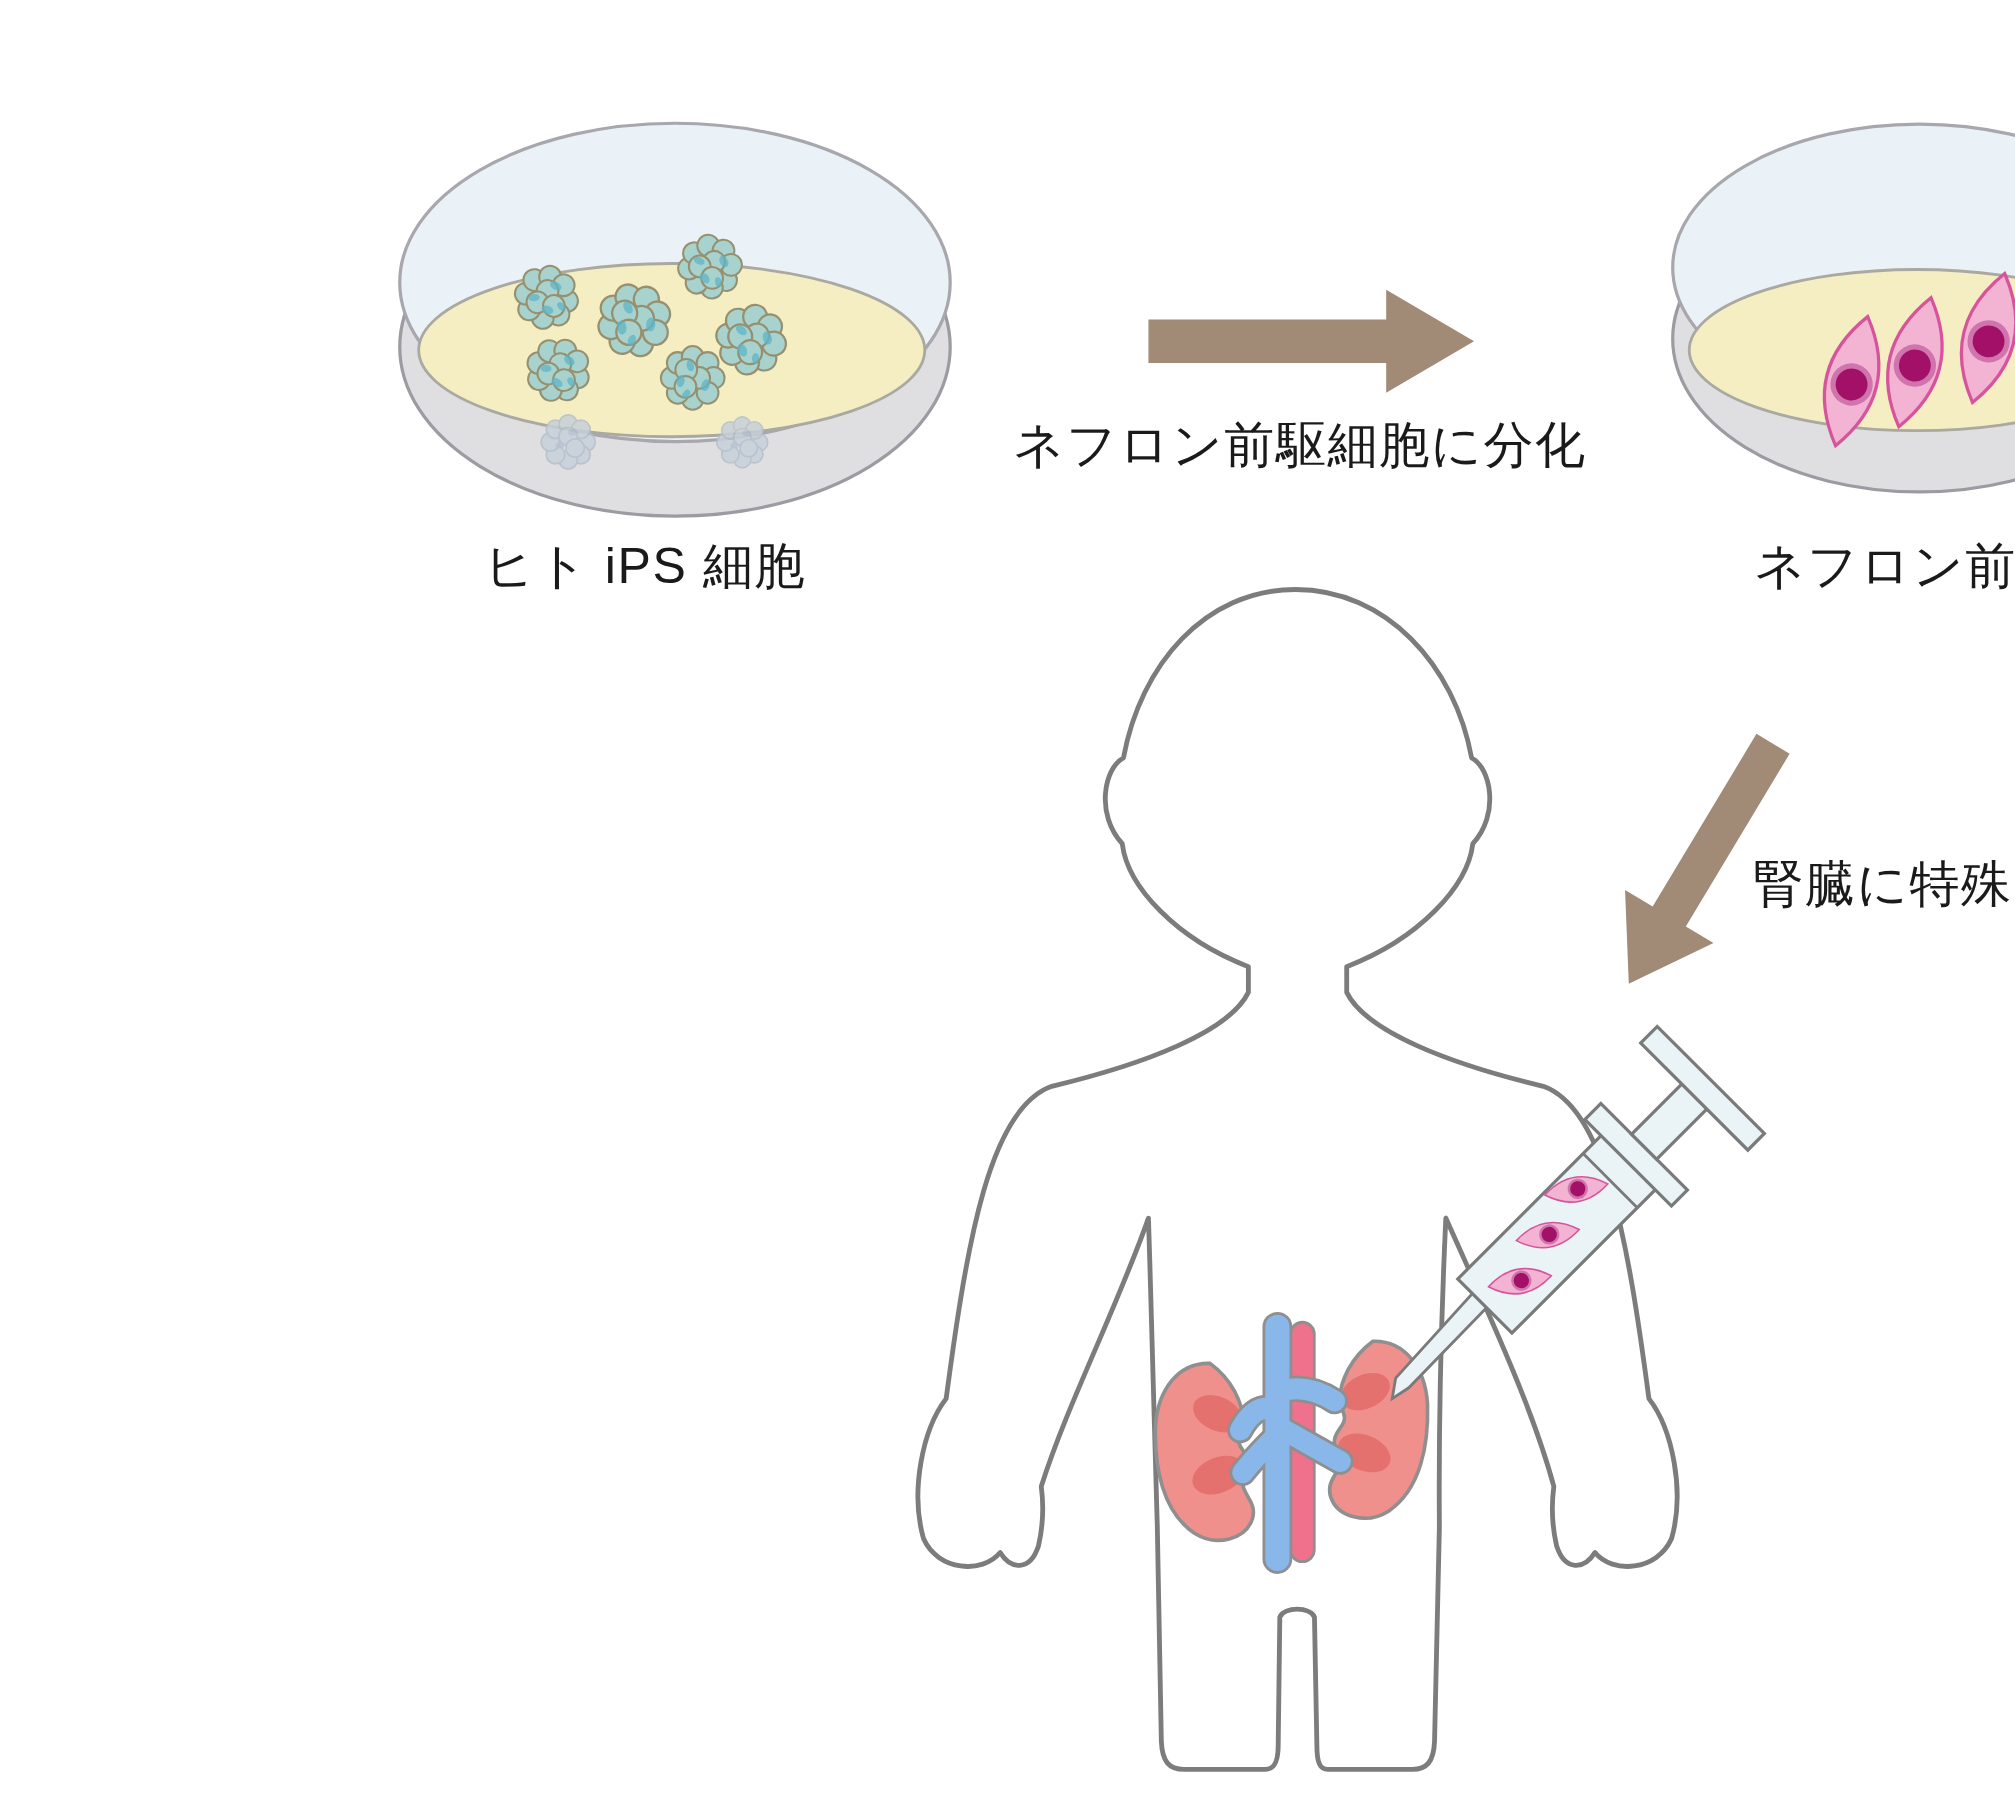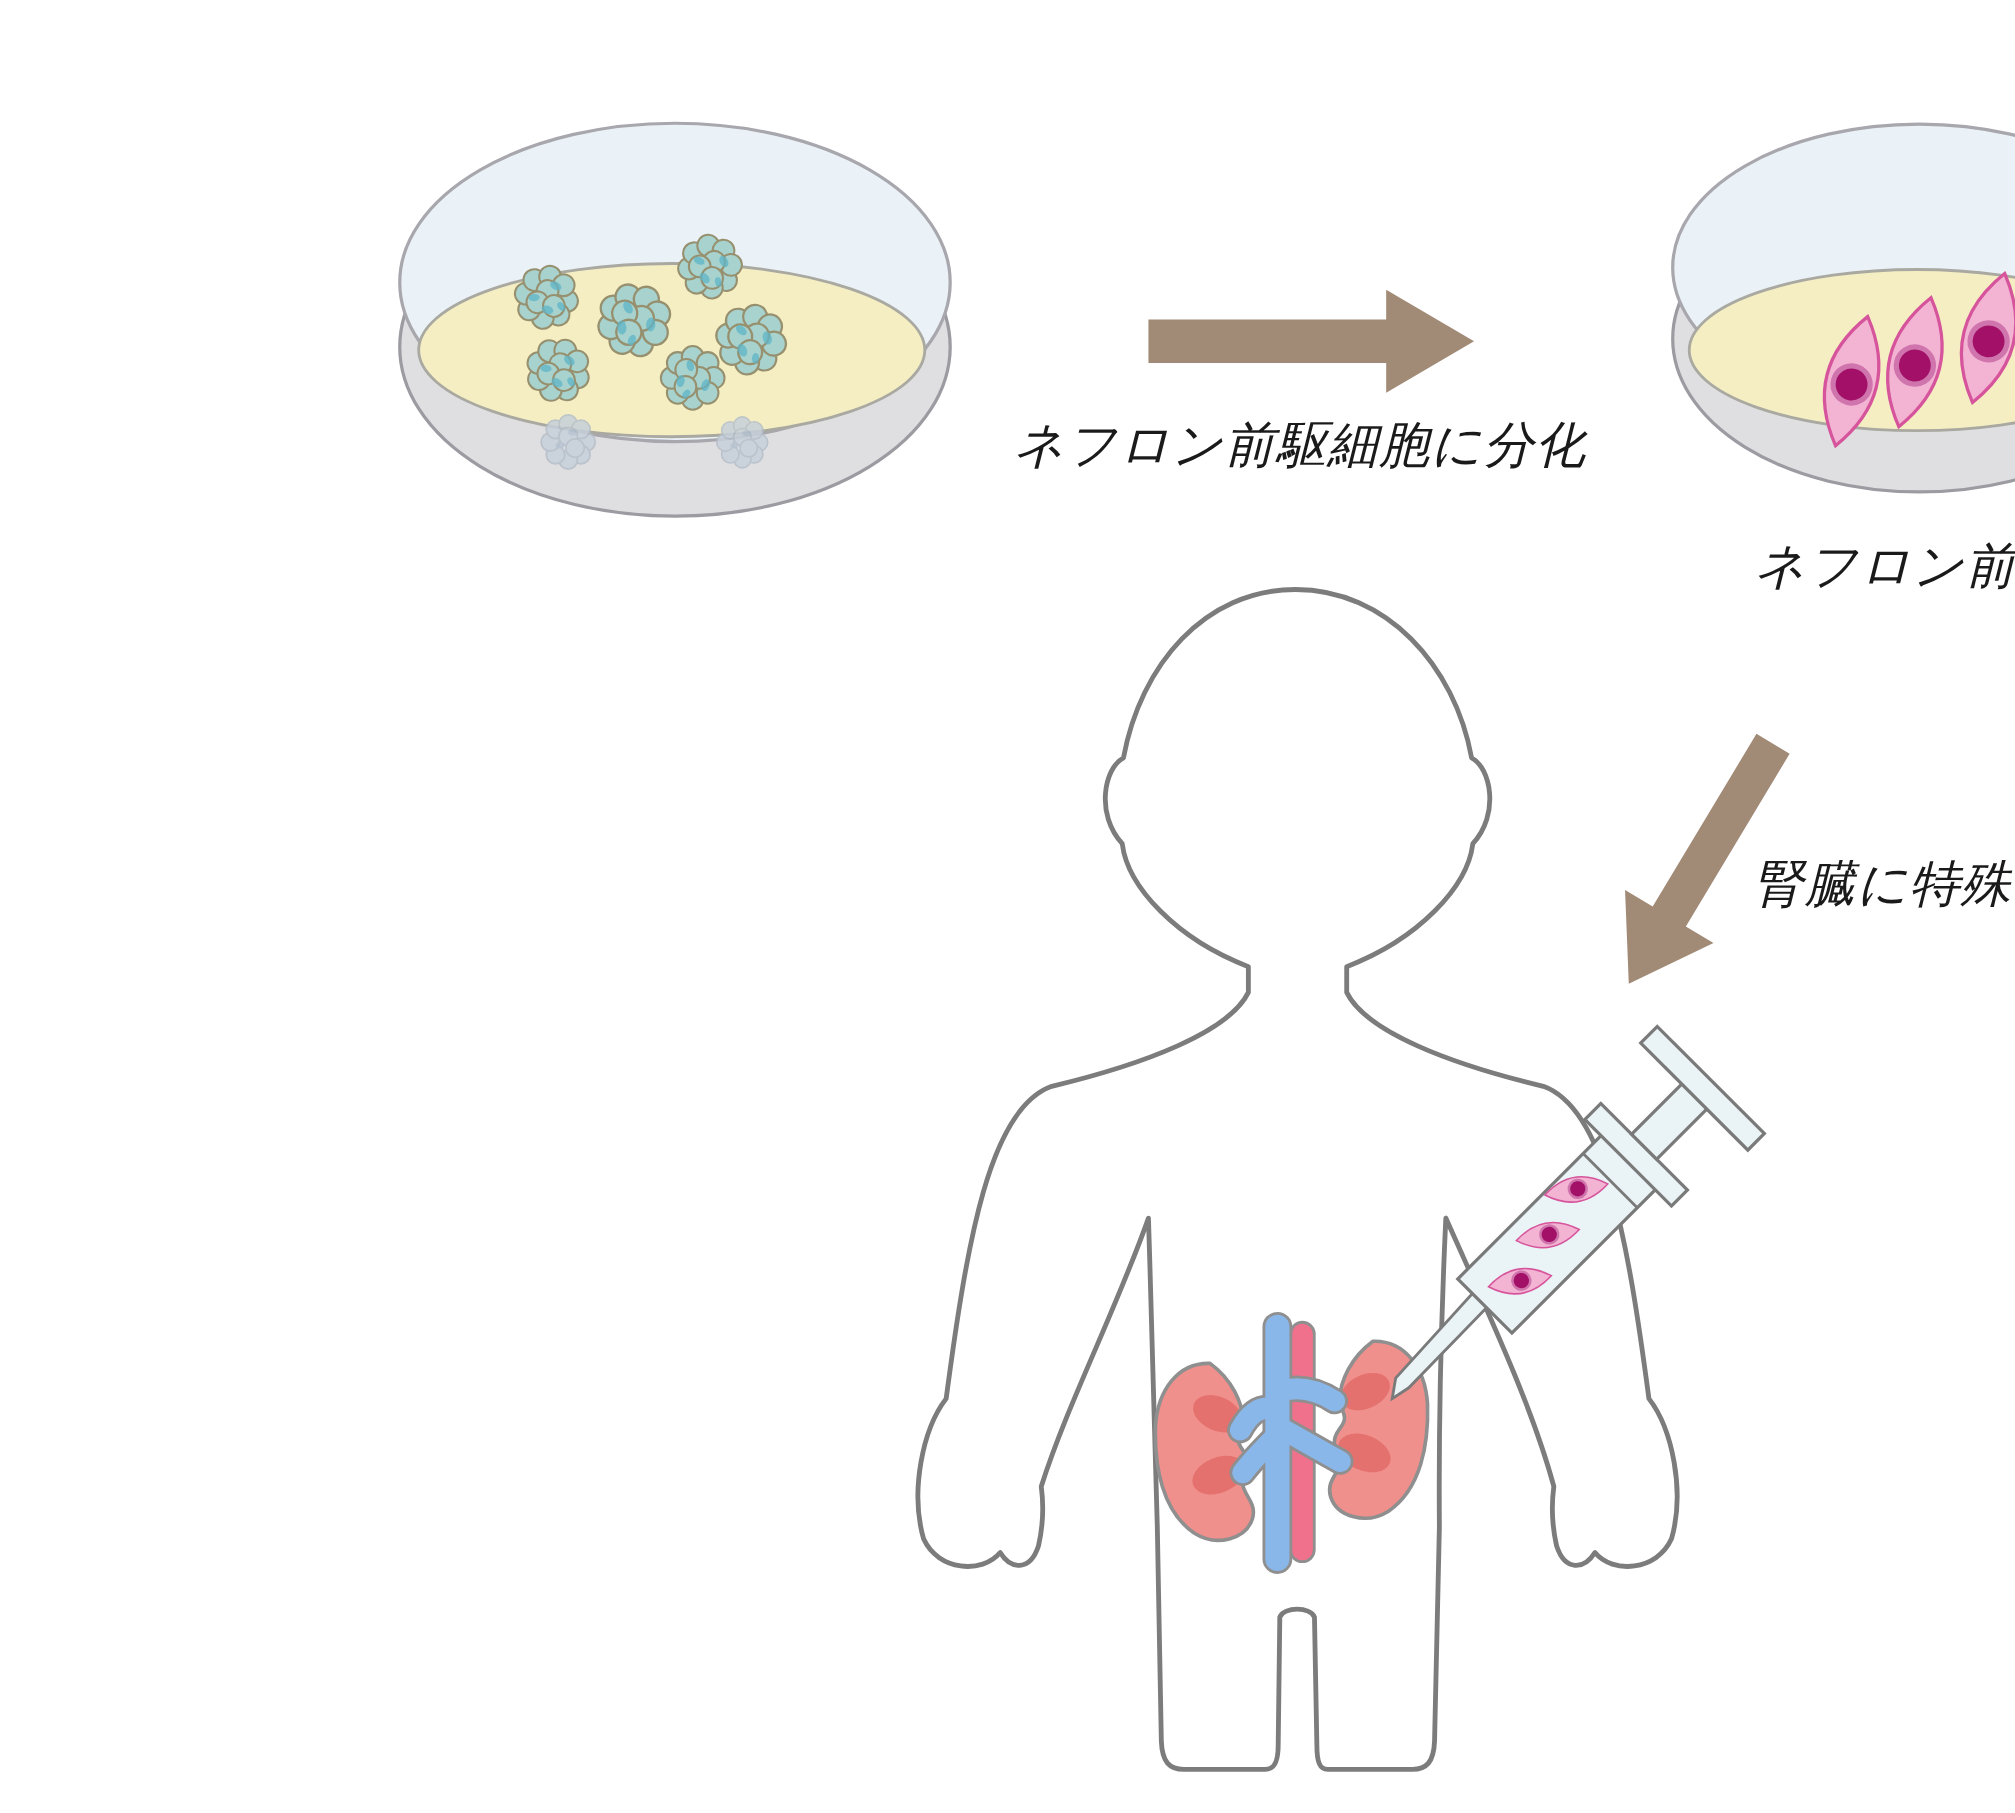--- a/index.html
+++ b/index.html
@@ -11,21 +11,20 @@
   #artwork{position:absolute;left:0;top:0;}
   .label{
     position:absolute;
     transform:translateX(-50%);
     white-space:nowrap;
     color:#1a1a1a;
     font-size:50px;
     line-height:1.15;
     letter-spacing:1.6px;
     z-index:5;
-    font-style:italic;
   }
 </style>
 </head>
 <body>
 
 <div id="stage">
 
   <svg id="artwork" width="2720" height="1814" viewBox="0 0 6750 4500" xmlns="http://www.w3.org/2000/svg">
 
     <defs>
@@ -209,20 +208,21 @@
       <rect x="1060" y="-188" width="58" height="376" fill="#eaf3f5" stroke="#7a7a7a" stroke-width="8"></rect>
 
       <g>
         <use href="#cellSpindle" transform="translate(430,18) rotate(-55) scale(0.48)"></use>
         <use href="#cellSpindle" transform="translate(560,-14) rotate(-55) scale(0.48)"></use>
         <use href="#cellSpindle" transform="translate(690,-44) rotate(-55) scale(0.48)"></use>
       </g>
     </g>
   </svg>
 
+  <div class="label" style="left:645px; top:538px;">ヒト iPS 細胞</div>
 
   <div class="label" style="left:1300px; top:417px;">ネフロン前駆細胞に分化</div>
 
   <div class="label" style="left:1963px; top:538px;">ネフロン前駆細胞</div>
 
   <div class="label" style="left:2039px; top:856px;">腎臓に特殊な器具で移植</div>
 </div>
 
 
 </body></html>

